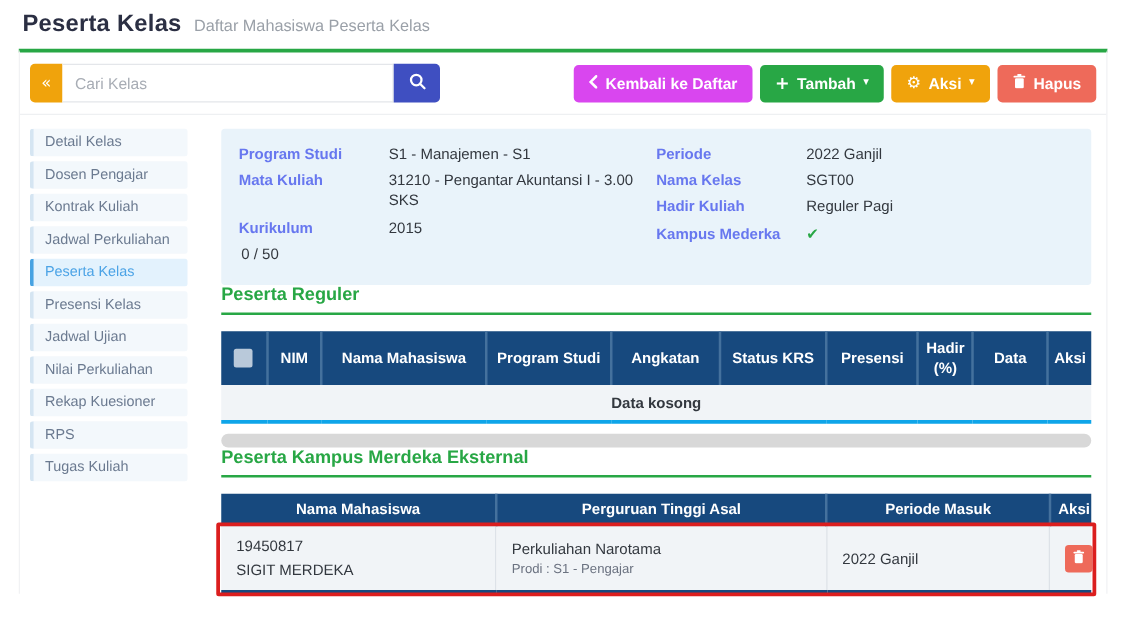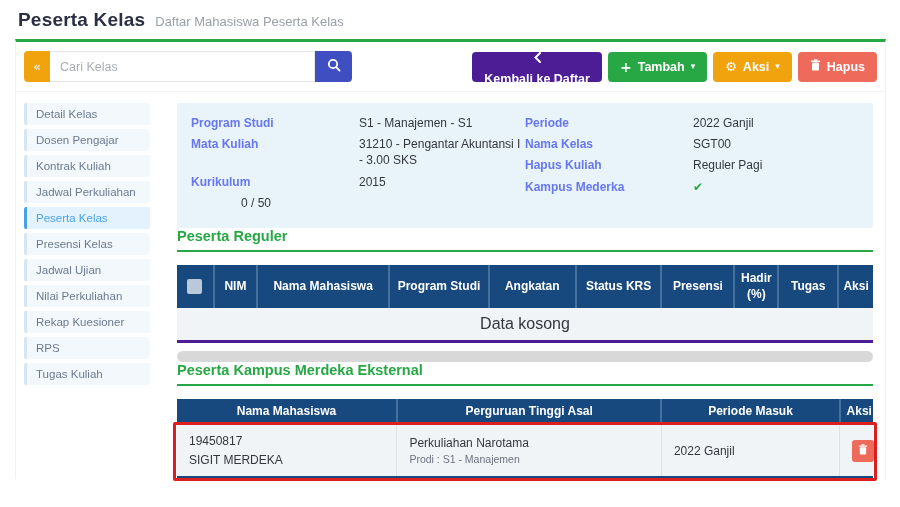--- a/index.html
+++ b/index.html
@@ -26,21 +26,21 @@
     font-size:13px; cursor:pointer; }
   .search-input { width:265px; border:1px solid #e4e6ea; border-left:none; padding:0 10px;
     font-size:12.5px; color:#495057; outline:none; }
   .search-input::placeholder { color:#a8adb5; }
   .btn-search { width:37px; background:#3f4fc1; border:none; border-radius:0 4px 4px 0;
     display:flex; align-items:center; justify-content:center; cursor:pointer; }
   .actions { display:flex; gap:6px; }
   .btn { display:flex; align-items:center; gap:6px; height:30px; padding:0 12px; border:none;
     border-radius:4px; color:#fff; font-size:12.5px; font-weight:bold; cursor:pointer;
     font-family:"Liberation Sans","DejaVu Sans",sans-serif; }
-  .btn-cyan { background:#4c1d95;flex-direction:column; }
+  .btn-cyan { background:#d946ef; }
   .btn-green { background:#28a745; }
   .btn-orange { background:#f0a30c; }
   .btn-red { background:#ee6a5a; }
   .caret { font-size:9px; line-height:1; }
   .plus-glyph { font-size:14px; font-weight:bold; line-height:1; }
   .gear-glyph { font-size:13px; line-height:1; }
 
   
   .content { display:flex; padding:11px 0 0 8px; }
 
@@ -52,35 +52,35 @@
   .side-item.active { background:#e3f2fd; border-left-color:#46a2e2; color:#4ba3e6; }
 
   
   .main { flex:1; margin-left:27px; margin-right:12px; }
 
   
   .info-panel { background:#e9f3fa; border-radius:3px; padding:12px 14px; display:flex; }
   .info-col { flex:1; }
   .info-row { display:flex; margin-bottom:5px; }
   .info-label { width:118px; flex:none; font-size:12px; font-weight:bold; color:#6777ef; line-height:1.35; }
-  .info-value { font-size:12px; color:#33383f; line-height:1.35; padding-left:2px;margin-left:48px; }
+  .info-value { font-size:12px; color:#33383f; line-height:1.35; padding-left:2px; }
   .check-glyph { color:#28a745; font-weight:bold; font-size:12px; }
 
   
   .section-title { font-size:14.5px; font-weight:bold; color:#28a745; }
   .section-rule { height:2px; background:#28a745; margin-top:6px; margin-bottom:13px; }
 
   
   table { width:100%; border-collapse:collapse; table-layout:fixed; }
   thead th { background:#17497e; color:#fff; font-size:12px; font-weight:bold; text-align:center;
     padding:6px 4px; border-right:2px solid #44719d; line-height:1.3; vertical-align:middle; }
   thead th:last-child { border-right:none; }
   .tbl-regular thead th { height:40px; }
-  .tbl-regular tbody td { background:#f1f4f7; text-align:center; font-size:16px; color:#33383f;
-    padding:7px 4px; border-bottom:3px solid #4c1d95; }
+  .tbl-regular tbody td { background:#f1f4f7; text-align:center; font-size:12px; color:#33383f;
+    padding:7px 4px; border-bottom:3px solid #0ea5e9;font-weight:bold; }
   .checkbox { width:15px; height:15px; background:#b9c9da; border-radius:2px; margin:0 auto; cursor:pointer; }
 
   .hscrollbar { height:11px; background:#d8d8d8; border-radius:6px; margin-top:8px; }
 
   .tbl-merdeka thead th { height:26px; padding:4px 6px; }
   .tbl-merdeka tbody td { background:#f1f4f7; font-size:12px; color:#33383f; padding:7px 12px;
     border-right:1px solid #dde2e8; border-bottom:3px solid #17497e; vertical-align:middle; }
   .tbl-merdeka tbody td:last-child { border-right:none; text-align:center; }
   .cell-line { display:block; line-height:1.55; }
   .cell-sub { display:block; font-size:10.5px; color:#6b7280; line-height:1.5; }
@@ -188,21 +188,21 @@
           <div class="info-col">
             <div class="info-row">
                 <span class="info-label">Periode</span>
                 <span class="info-value">2022 Ganjil</span>
               </div>
             <div class="info-row">
                 <span class="info-label">Nama Kelas</span>
                 <span class="info-value">SGT00</span>
               </div>
             <div class="info-row">
-                <span class="info-label">Hapus Kuliah</span>
+                <span class="info-label">Hadir Kuliah</span>
                 <span class="info-value">Reguler Pagi</span>
               </div>
             <div class="info-row">
                 <span class="info-label">Kampus Mederka</span>
                 <span class="info-value check-glyph icon">✔</span>
               </div>
           </div>
         </div>
 
         <div class="section-title">Peserta Reguler</div>
@@ -226,21 +226,21 @@
               <th>
                   <div class="checkbox"></div>
                 </th>
               <th>NIM</th>
               <th>Nama Mahasiswa</th>
               <th>Program Studi</th>
               <th>Angkatan</th>
               <th>Status KRS</th>
               <th>Presensi</th>
               <th>Hadir (%)</th>
-              <th>Tugas</th>
+              <th>Data</th>
               <th>Aksi</th>
             </tr>
           </thead>
           <tbody>
             <tr>
               <td colspan="10">Data kosong</td>
             </tr>
           </tbody>
         </table>
 
@@ -266,21 +266,21 @@
               </tr>
             </thead>
             <tbody>
               <tr>
                 <td>
                   <span class="cell-line">19450817</span>
                   <span class="cell-line">SIGIT MERDEKA</span>
                 </td>
                 <td>
                   <span class="cell-line">Perkuliahan Narotama</span>
-                  <span class="cell-sub">Prodi : S1 - Manajemen</span>
+                  <span class="cell-sub">Prodi : S1 - Pengajar</span>
                 </td>
                 <td>2022 Ganjil</td>
                 <td>
                   <button class="btn-row-delete">
                     <span>
                       <svg width="10" height="11" viewBox="0 0 11 12">
                           <rect x="2" y="3.5" width="7" height="8" rx="1" fill="#fff"></rect>
                           <rect x="0.8" y="1.5" width="9.4" height="1.5" rx="0.7" fill="#fff"></rect>
                           <rect x="3.8" y="0.2" width="3.4" height="1.5" rx="0.6" fill="#fff"></rect>
                         </svg>

